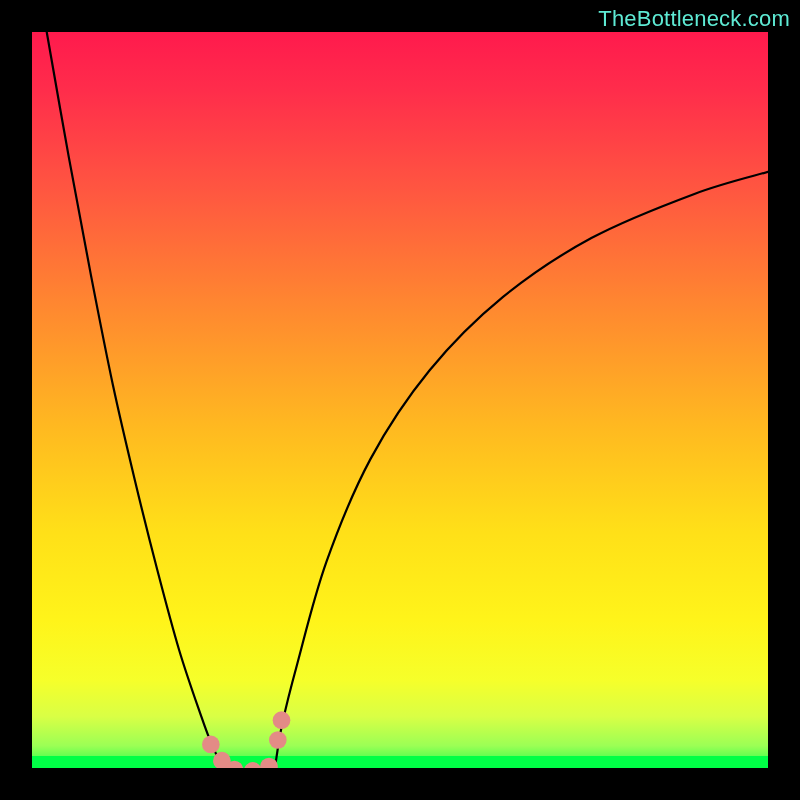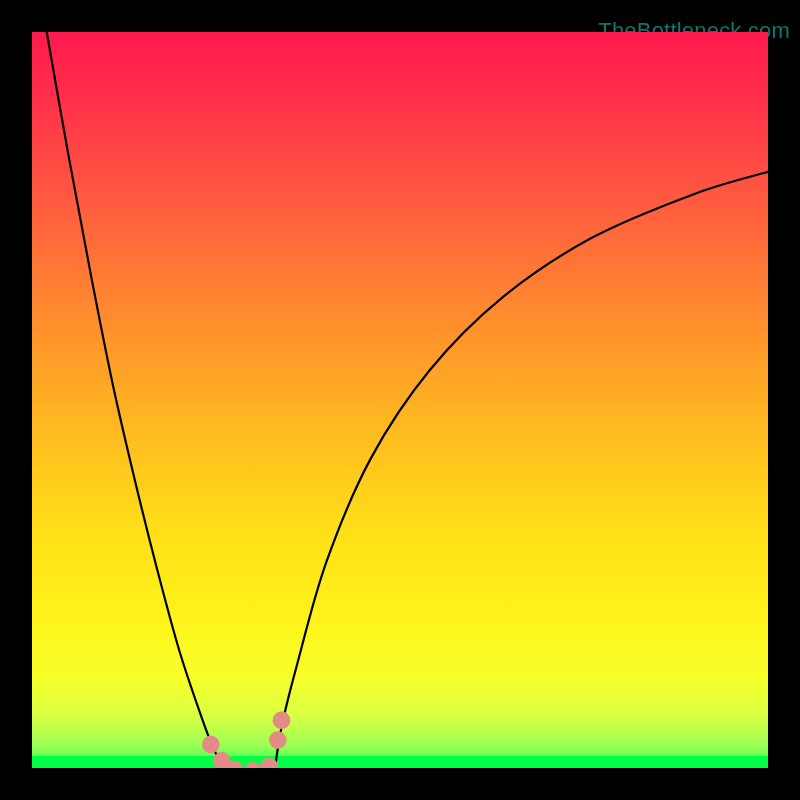--- a/index.html
+++ b/index.html
@@ -35,23 +35,23 @@
         #ffe018 68%,
         #fff41a 80%,
         #f6ff2a 88%,
         #d9ff45 93%,
         #9bff55 97%,
         #22ff49 100%
       );
   }
   .watermark {
     position: absolute;
-    top: 18px;
+    top: 6px;
     right: 10px;
-    color: #0f766e;
+    color: #5eead4;
     font-size: 22px;
     font-weight: 400;
     letter-spacing: 0.2px;
   }
   svg.curve {
     position: absolute;
     top: 0; left: 0;
     width: 736px; height: 736px;
   }
   .dot {

